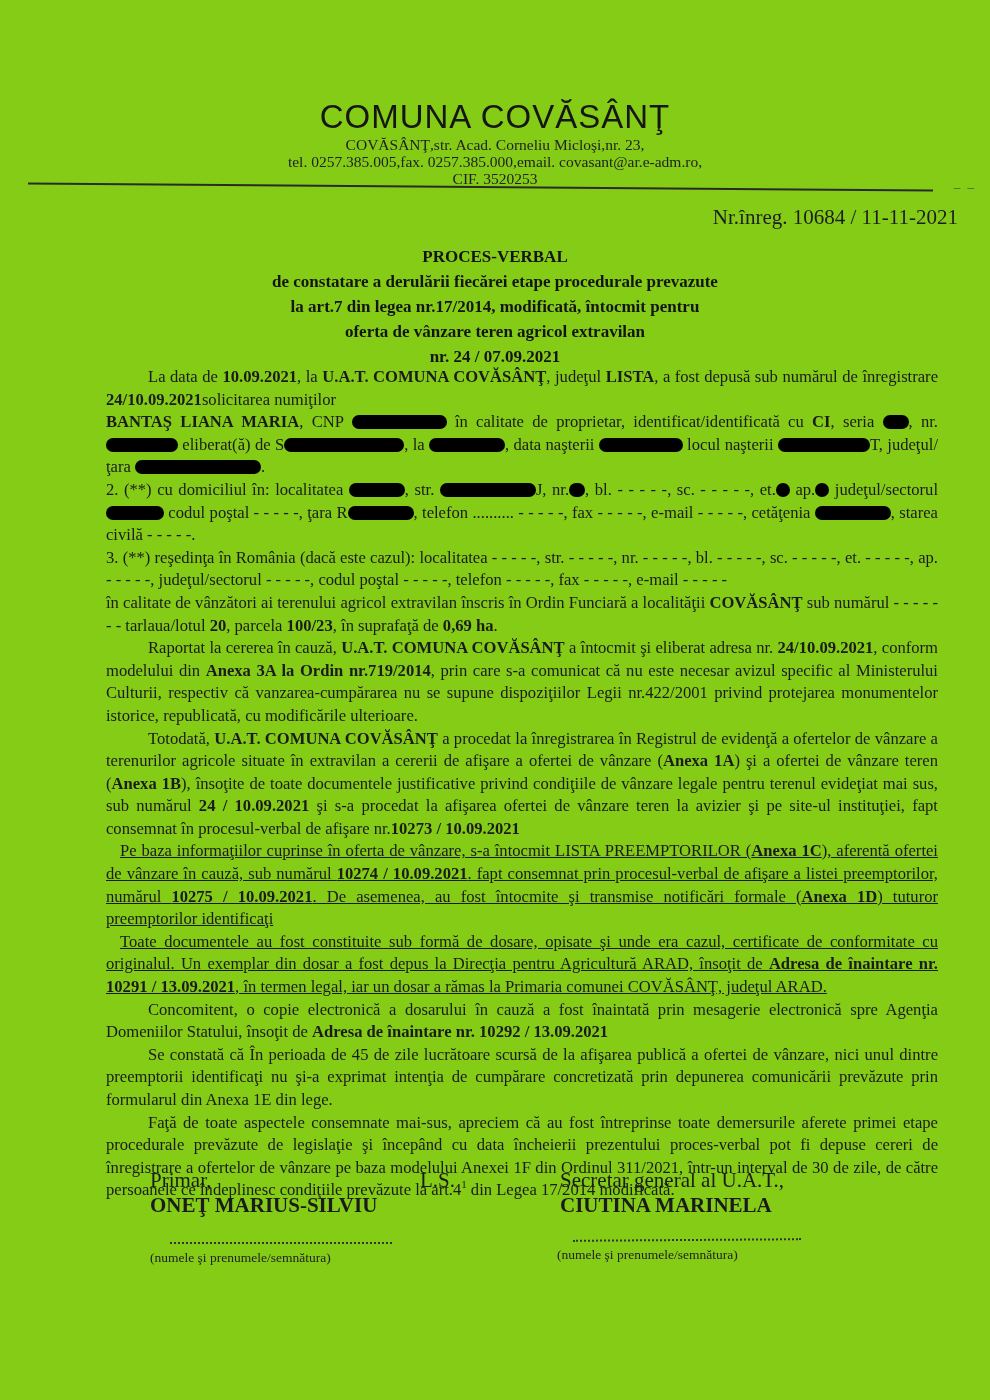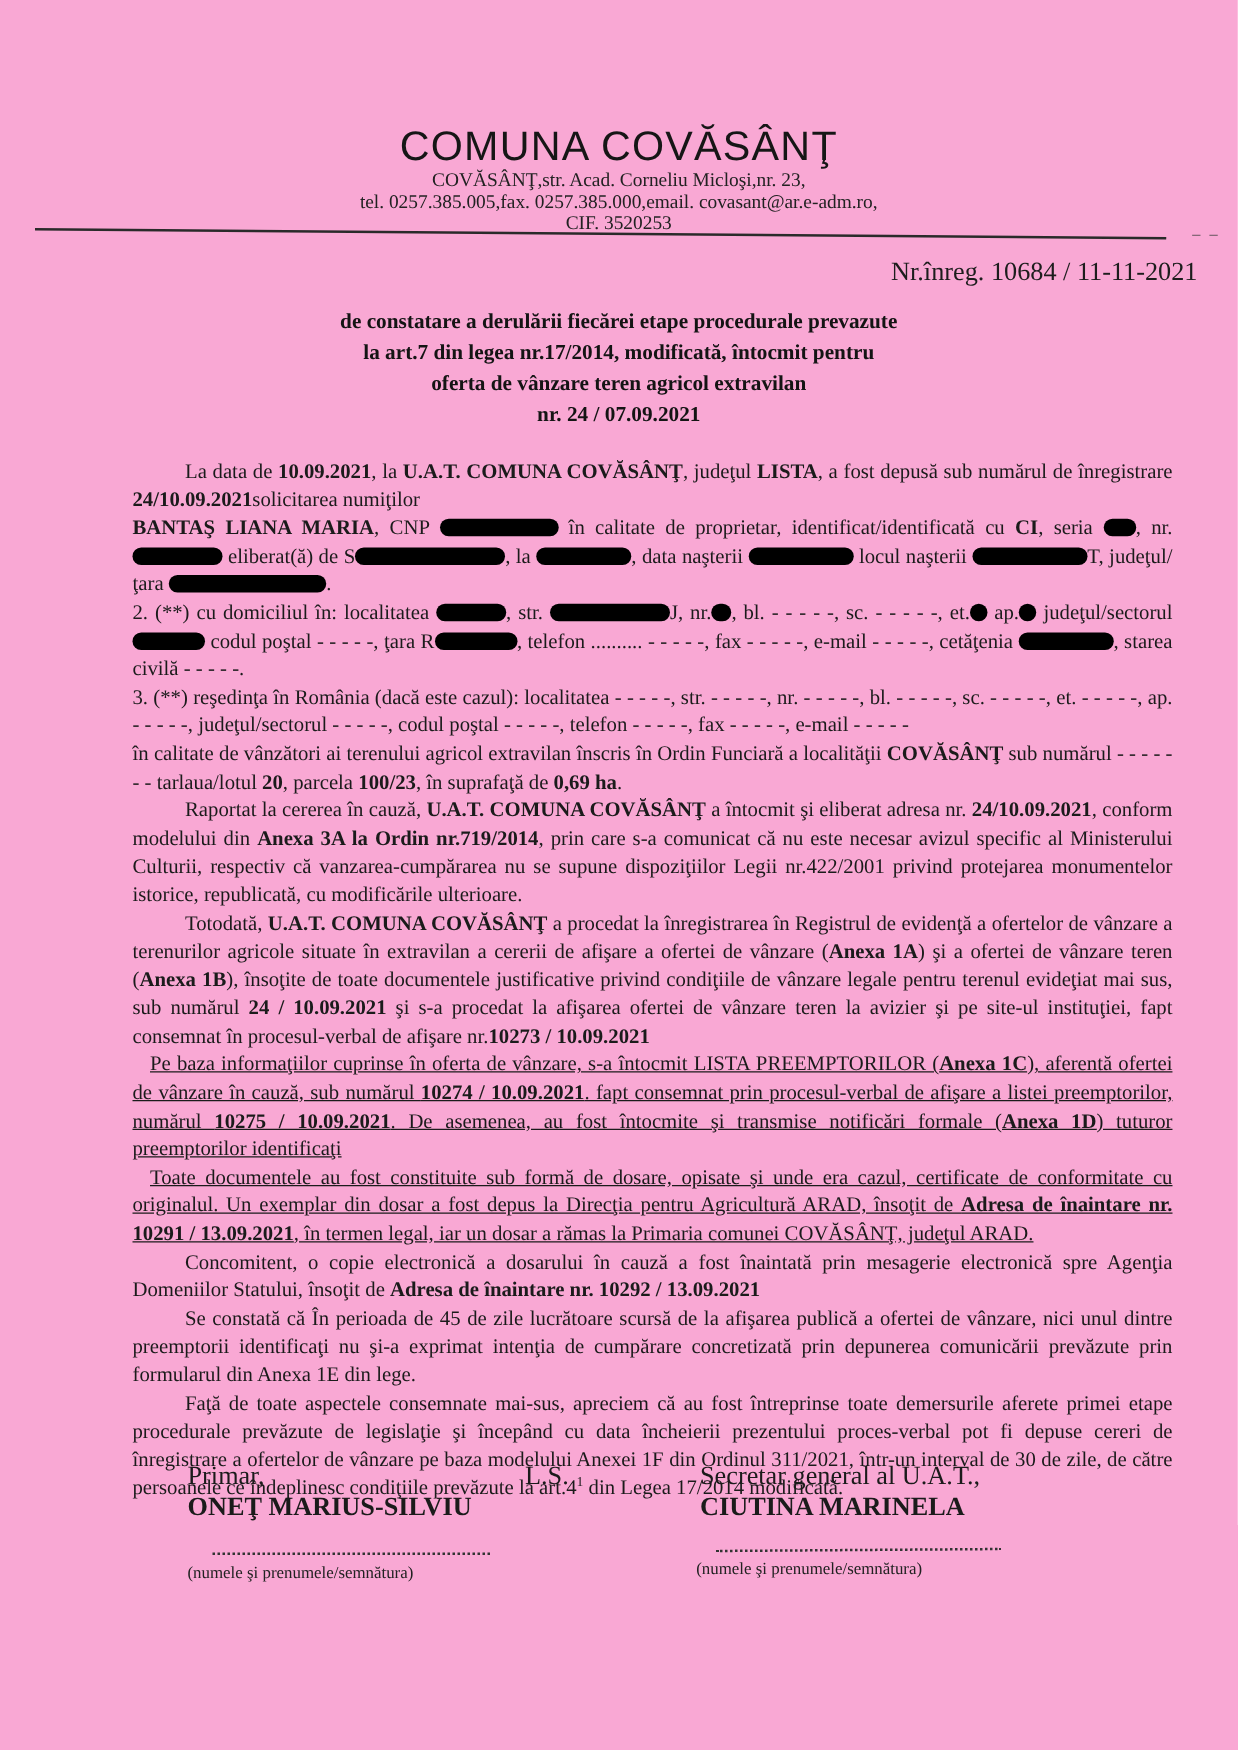--- a/index.html
+++ b/index.html
@@ -1,18 +1,18 @@
 <!DOCTYPE html>
 <html><head>
 <meta charset="utf-8">
 <style>
   html,body{margin:0;padding:0;}
   body{background:#ffffff;width:990px;height:1400px;overflow:hidden;
        font-family:"Liberation Serif", serif;color:#1c1c1c;}
-  .page{position:relative;width:990px;height:1400px;background:#f9a8d4;}
+  .page{position:relative;width:990px;height:1400px;background:#84cc16;}
 
   
   .letterhead{position:absolute;top:98px;left:0;width:100%;text-align:center;}
   .org-name{font-family:"Liberation Sans", sans-serif;font-size:33px;letter-spacing:1px;
             color:#161616;}
   .addr{font-family:Liberation Serif, serif;font-size:15.5px;line-height:17px;color:#222;}
   .head-rule{position:absolute;top:186px;left:28px;width:905px;border-top:2px solid #2a2a2a;
              transform:rotate(0.45deg);}
   .head-rule-dashes{position:absolute;top:179px;right:14px;font-size:13px;color:#444;letter-spacing:2px;}
 
@@ -59,20 +59,21 @@
     <div class="addr">tel. 0257.385.005,fax. 0257.385.000,email. covasant@ar.e-adm.ro,</div>
     <div class="addr">CIF. 3520253</div>
   </div>
 
   <div class="head-rule"></div>
   <div class="head-rule-dashes">– –</div>
 
   <div class="regnum">Nr.înreg. 10684 / 11-11-2021</div>
 
   <div class="title-block">
+    <div>PROCES-VERBAL</div>
     <div>de constatare a derulării fiecărei etape procedurale prevazute</div>
     <div>la art.7 din legea nr.17/2014, modificată, întocmit pentru</div>
     <div>oferta de vânzare teren agricol extravilan</div>
     <div>nr. 24 / 07.09.2021</div>
   </div>
 
   <div class="doc-body">
       <p class="para ind-lg"><span>La data de </span><span class="bd">10.09.2021</span><span>, la </span><span class="bd">U.A.T. COMUNA COVĂSÂNŢ</span><span>, judeţul </span><span class="bd">LISTA</span><span>, a fost depusă sub numărul de înregistrare </span><span class="bd">24/10.09.2021</span><span>solicitarea numiţilor</span></p>
       <p class="para "><span class="bd">BANTAŞ LIANA MARIA</span><span>, CNP </span><span class="redact" style="width: 95px; background: rgb(0, 0, 0);"></span><span> în calitate de proprietar, identificat/identificată cu </span><span class="bd">CI</span><span>, seria </span><span class="redact" style="width: 26px; background: rgb(0, 0, 0);"></span><span>, nr. </span><span class="redact" style="width: 72px; background: rgb(0, 0, 0);"></span><span> eliberat(ă) de S</span><span class="redact" style="width: 120px; background: rgb(0, 0, 0);"></span><span>, la </span><span class="redact" style="width: 76px; background: rgb(0, 0, 0);"></span><span>, data naşterii </span><span class="redact" style="width: 84px; background: rgb(0, 0, 0);"></span><span> locul naşterii </span><span class="redact" style="width: 92px; background: rgb(0, 0, 0);"></span><span>T, judeţul/ţara </span><span class="redact" style="width: 126px; background: rgb(0, 0, 0);"></span><span>.</span></p>
       <p class="para "><span>2. (**) cu domiciliul în: localitatea </span><span class="redact" style="width: 56px; background: rgb(0, 0, 0);"></span><span>, str. </span><span class="redact" style="width: 96px; background: rgb(0, 0, 0);"></span><span>J, nr.</span><span class="redact" style="width: 16px; background: rgb(0, 0, 0);"></span><span>, bl. - - - - -, sc. - - - - -, et.</span><span class="redact" style="width: 14px; background: rgb(0, 0, 0);"></span><span> ap.</span><span class="redact" style="width: 14px; background: rgb(0, 0, 0);"></span><span> judeţul/sectorul </span><span class="redact" style="width: 58px; background: rgb(0, 0, 0);"></span><span> codul poştal - - - - -, ţara R</span><span class="redact" style="width: 66px; background: rgb(0, 0, 0);"></span><span>, telefon .......... - - - - -, fax - - - - -, e-mail - - - - -, cetăţenia </span><span class="redact" style="width: 76px; background: rgb(0, 0, 0);"></span><span>, starea civilă - - - - -.</span></p>

